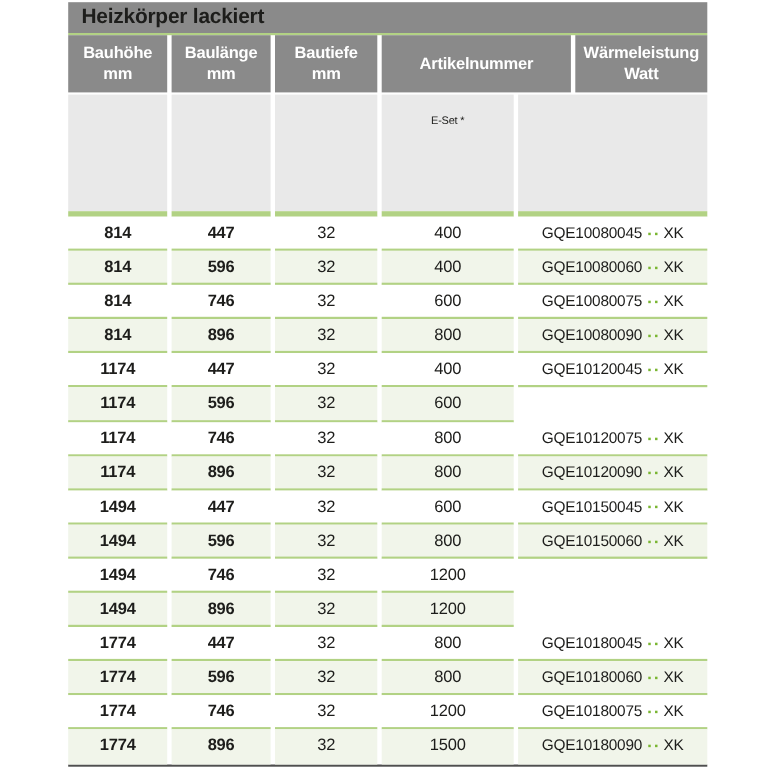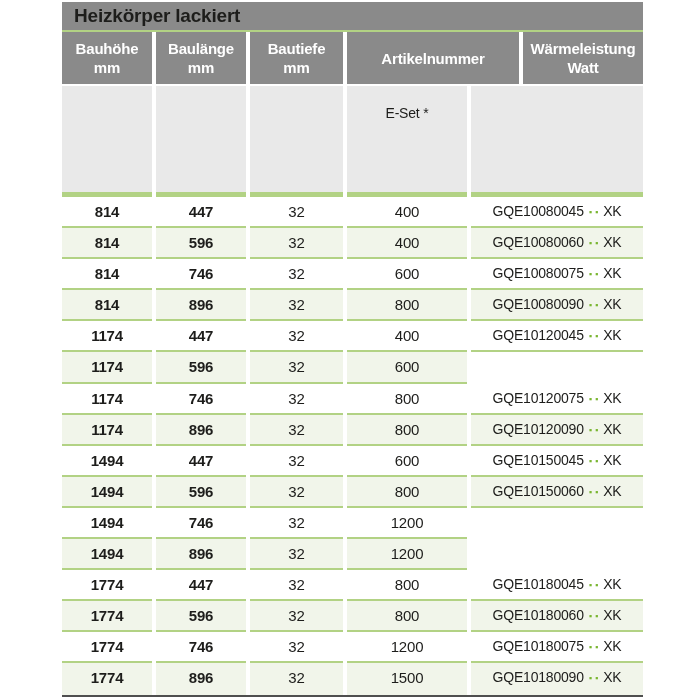--- a/index.html
+++ b/index.html
@@ -49,21 +49,21 @@
     flex-direction: column;
     justify-content: center;
     line-height: 19px;
     box-sizing: border-box;
   }
   .hdr-sub:empty { display: none; }
   .white-gap { height: 2px; background: #ffffff; }
   .subheader-row { height: 106px; }
   .subheader-cell {
     background: var(--light_gray);
-    font-size: 14px;
+    font-size: 10px;
     color: var(--text_dark);
     text-align: center;
     padding-top: 19px;
     box-sizing: border-box;
   }
   .thickline-row { height: 5px; }
   .thickline-cell { background: var(--green_line); }
   .data-row { height: 31.1px; }
   .data-cell {
     font-size: 15px;

